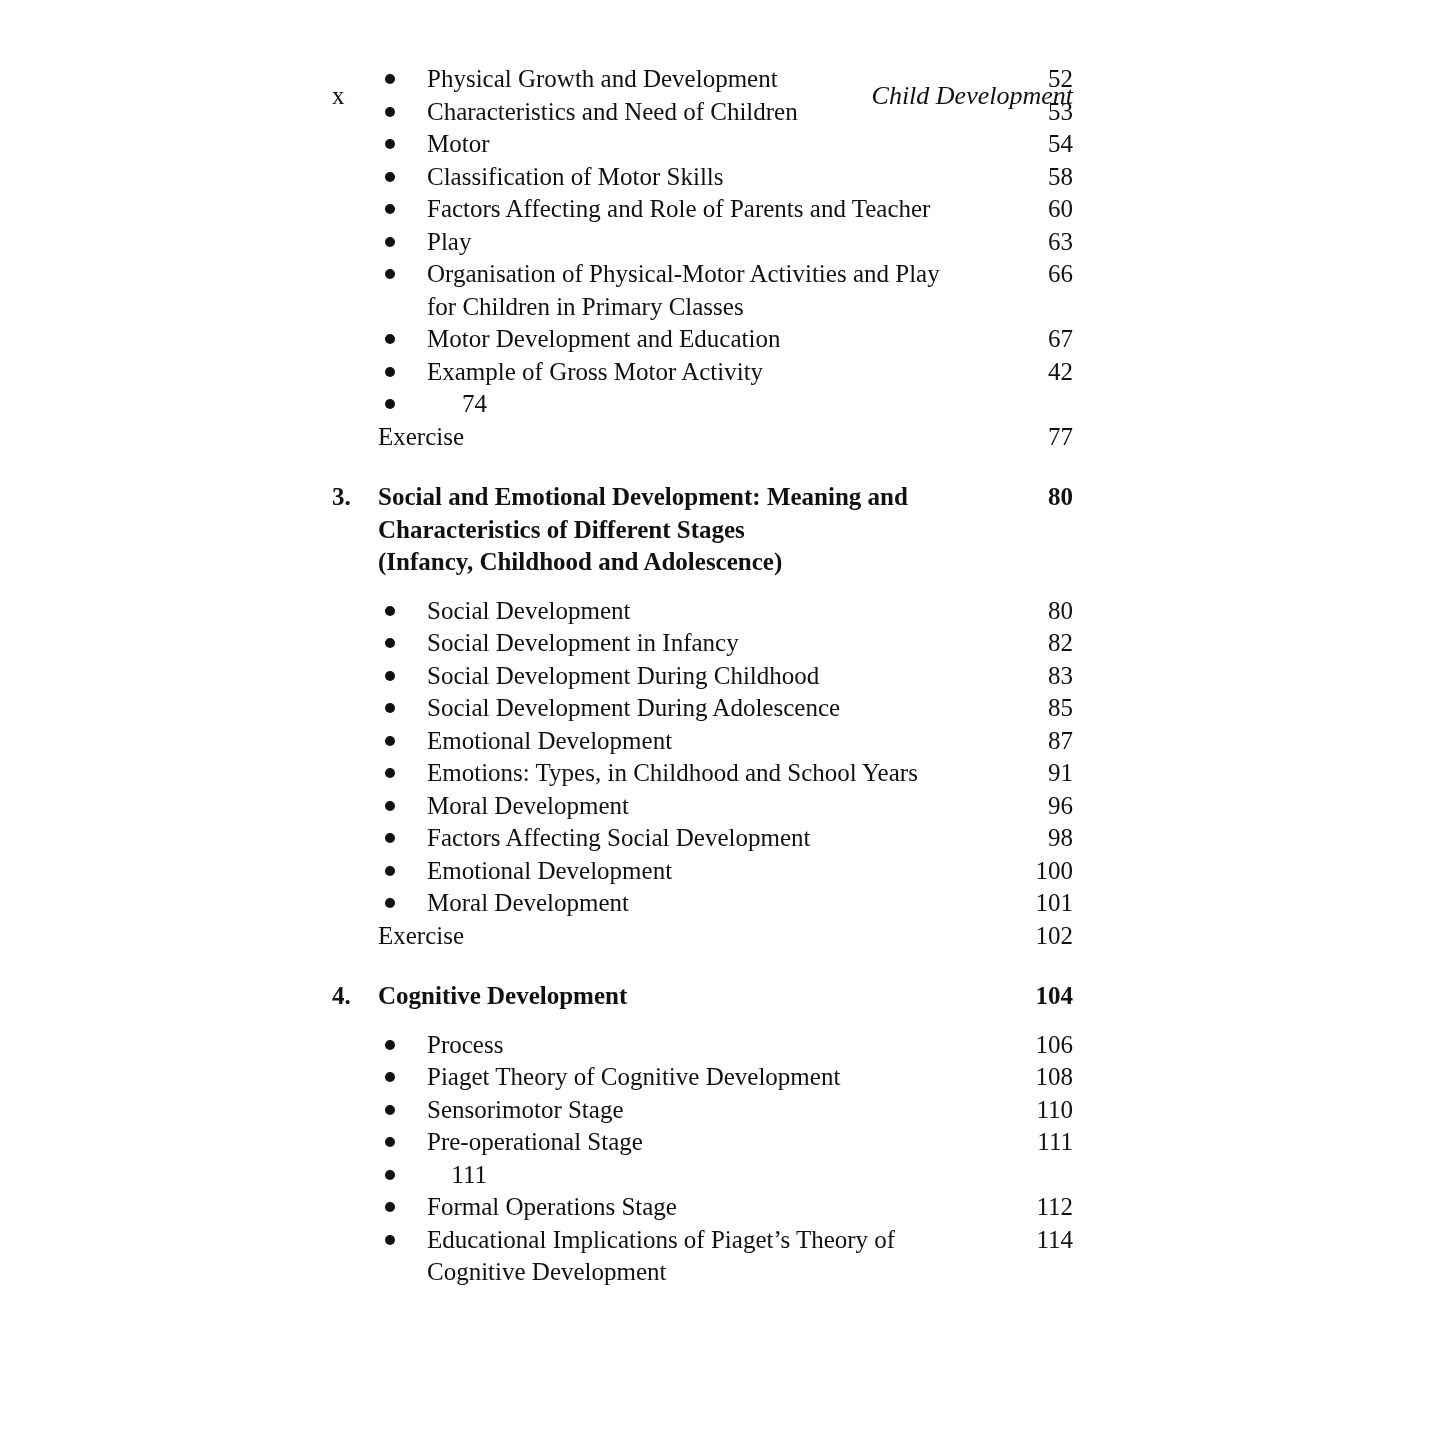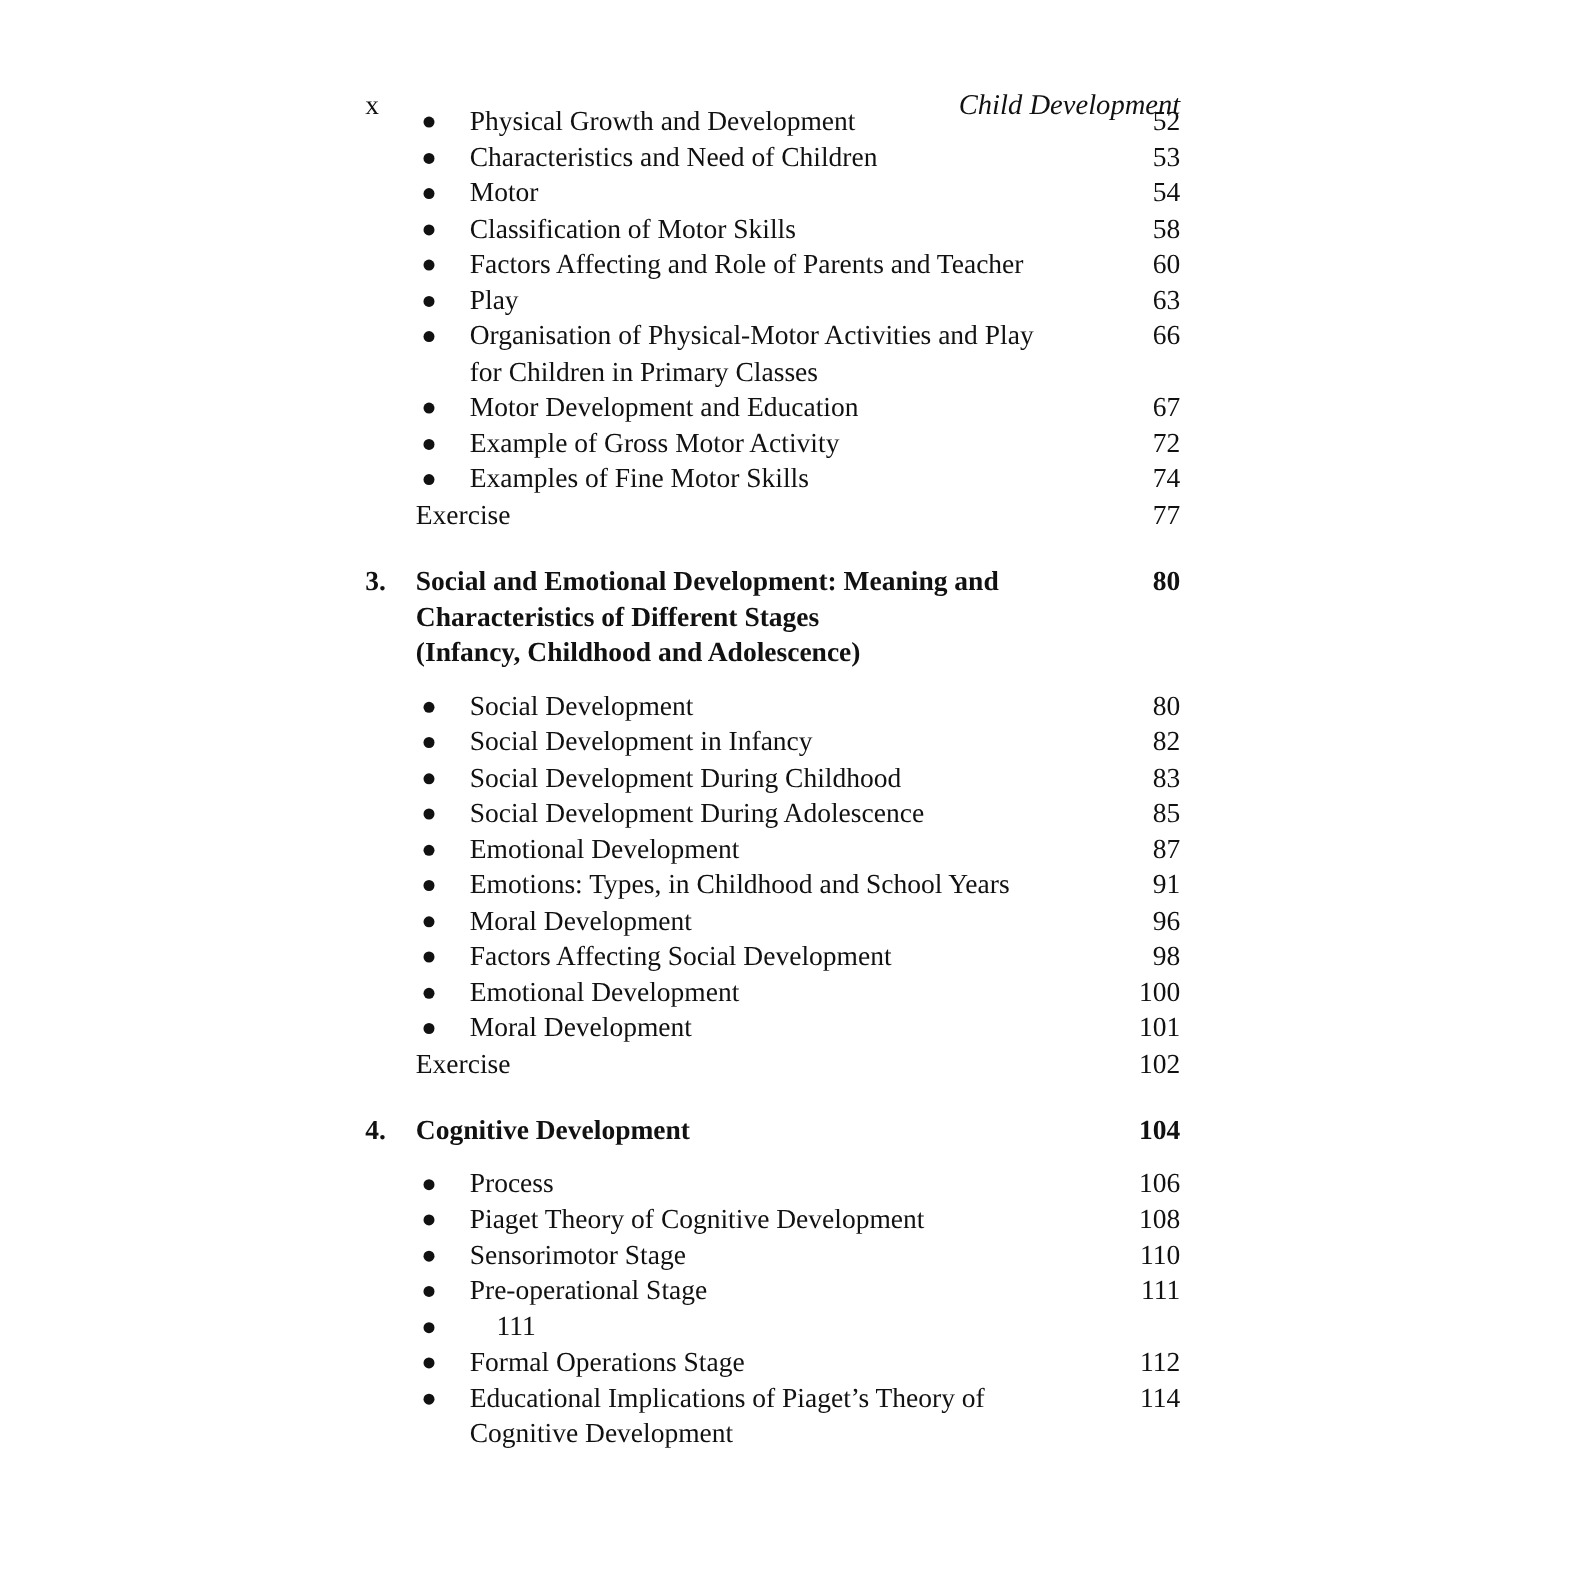--- a/index.html
+++ b/index.html
@@ -29,21 +29,20 @@
   }
   .folio {
     font-size: 25px;
   }
   .running-title {
     font-style: italic;
     font-size: 26px;
     margin-top: 48px;
   }
   .toc-list {
-    margin-top: 32px;
     font-size: 25px;
     line-height: 32.5px;
   }
   .section-heading-row {
     display: flex;
     align-items: flex-start;
     font-weight: bold;
     margin-top: 28px;
     margin-bottom: 16px;
   }
@@ -168,29 +167,26 @@
         </div>
         <span class="page-col">67</span>
       </div>
       <div class="toc-item-row">
         <span class="bullet-col">
           <span class="bullet-dot"></span>
         </span>
         <div class="item-label-block">
           <div class="label-line">Example of Gross Motor Activity</div>
         </div>
-        <span class="page-col">72</span>
-      </div>
-      <div class="toc-item-row">
-        <span class="bullet-col">
-          <span class="bullet-dot"></span>
-        </span>
-        <div class="item-label-block">
-          <div class="label-line">Examples of Fine Motor Skills</div>
-        </div>
+        <span class="page-col">42</span>
+      </div>
+      <div class="toc-item-row">
+        <span class="bullet-col">
+          <span class="bullet-dot"></span>
+        </span>
         <span class="page-col">74</span>
       </div>
       <div class="exercise-row">
         <span class="exercise-label">Exercise</span>
         <span class="page-col">77</span>
       </div>
       <div class="section-heading-row">
         <span class="num-col">3.</span>
         <div class="title-block">
           <div class="title-line">Social and Emotional Development: Meaning and</div>

